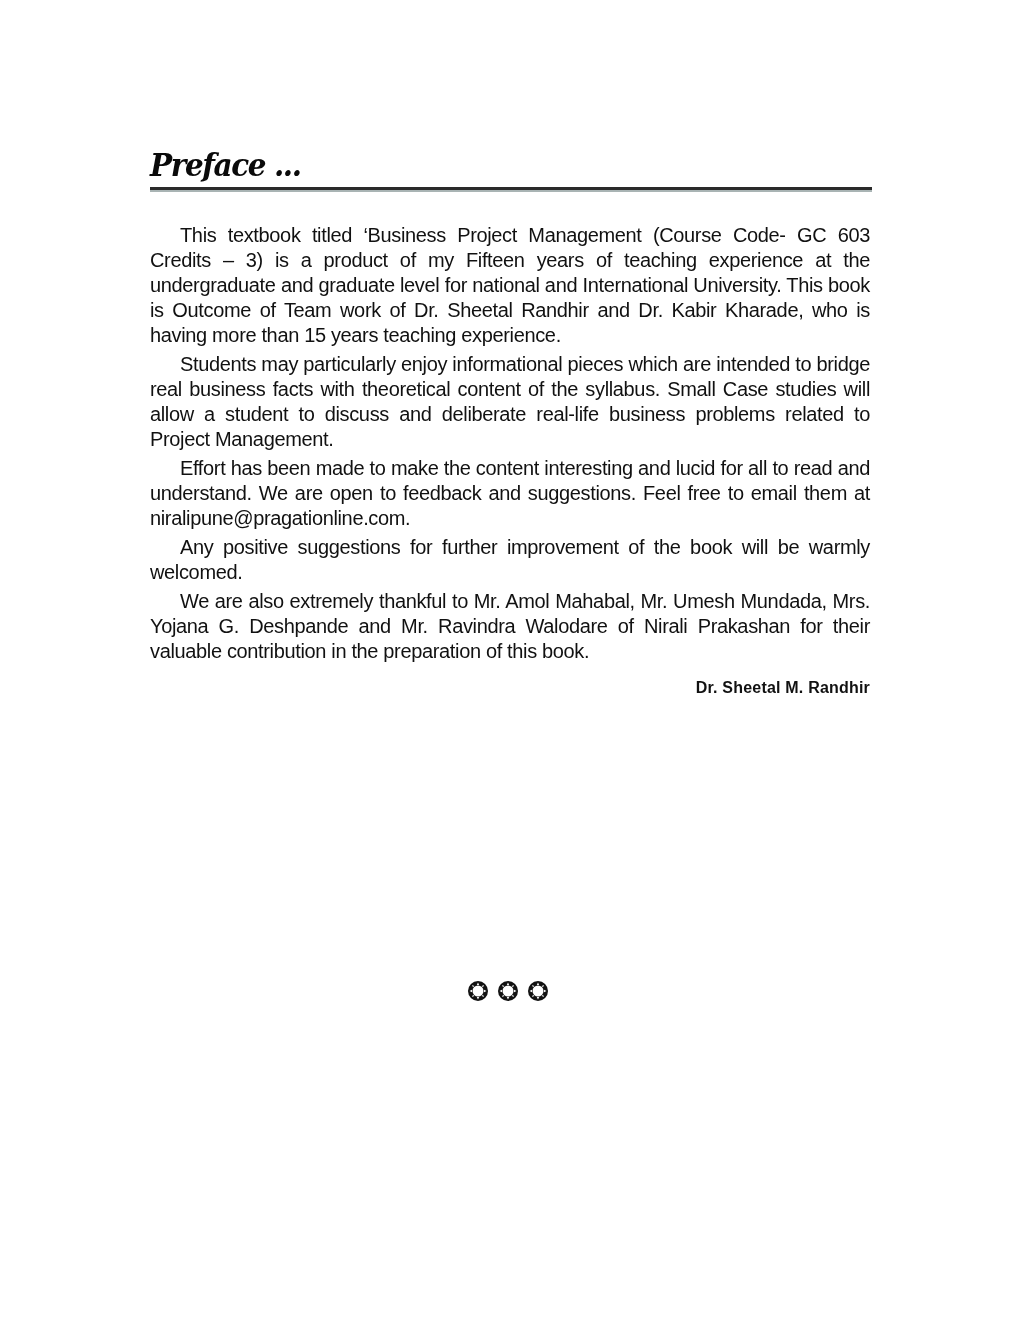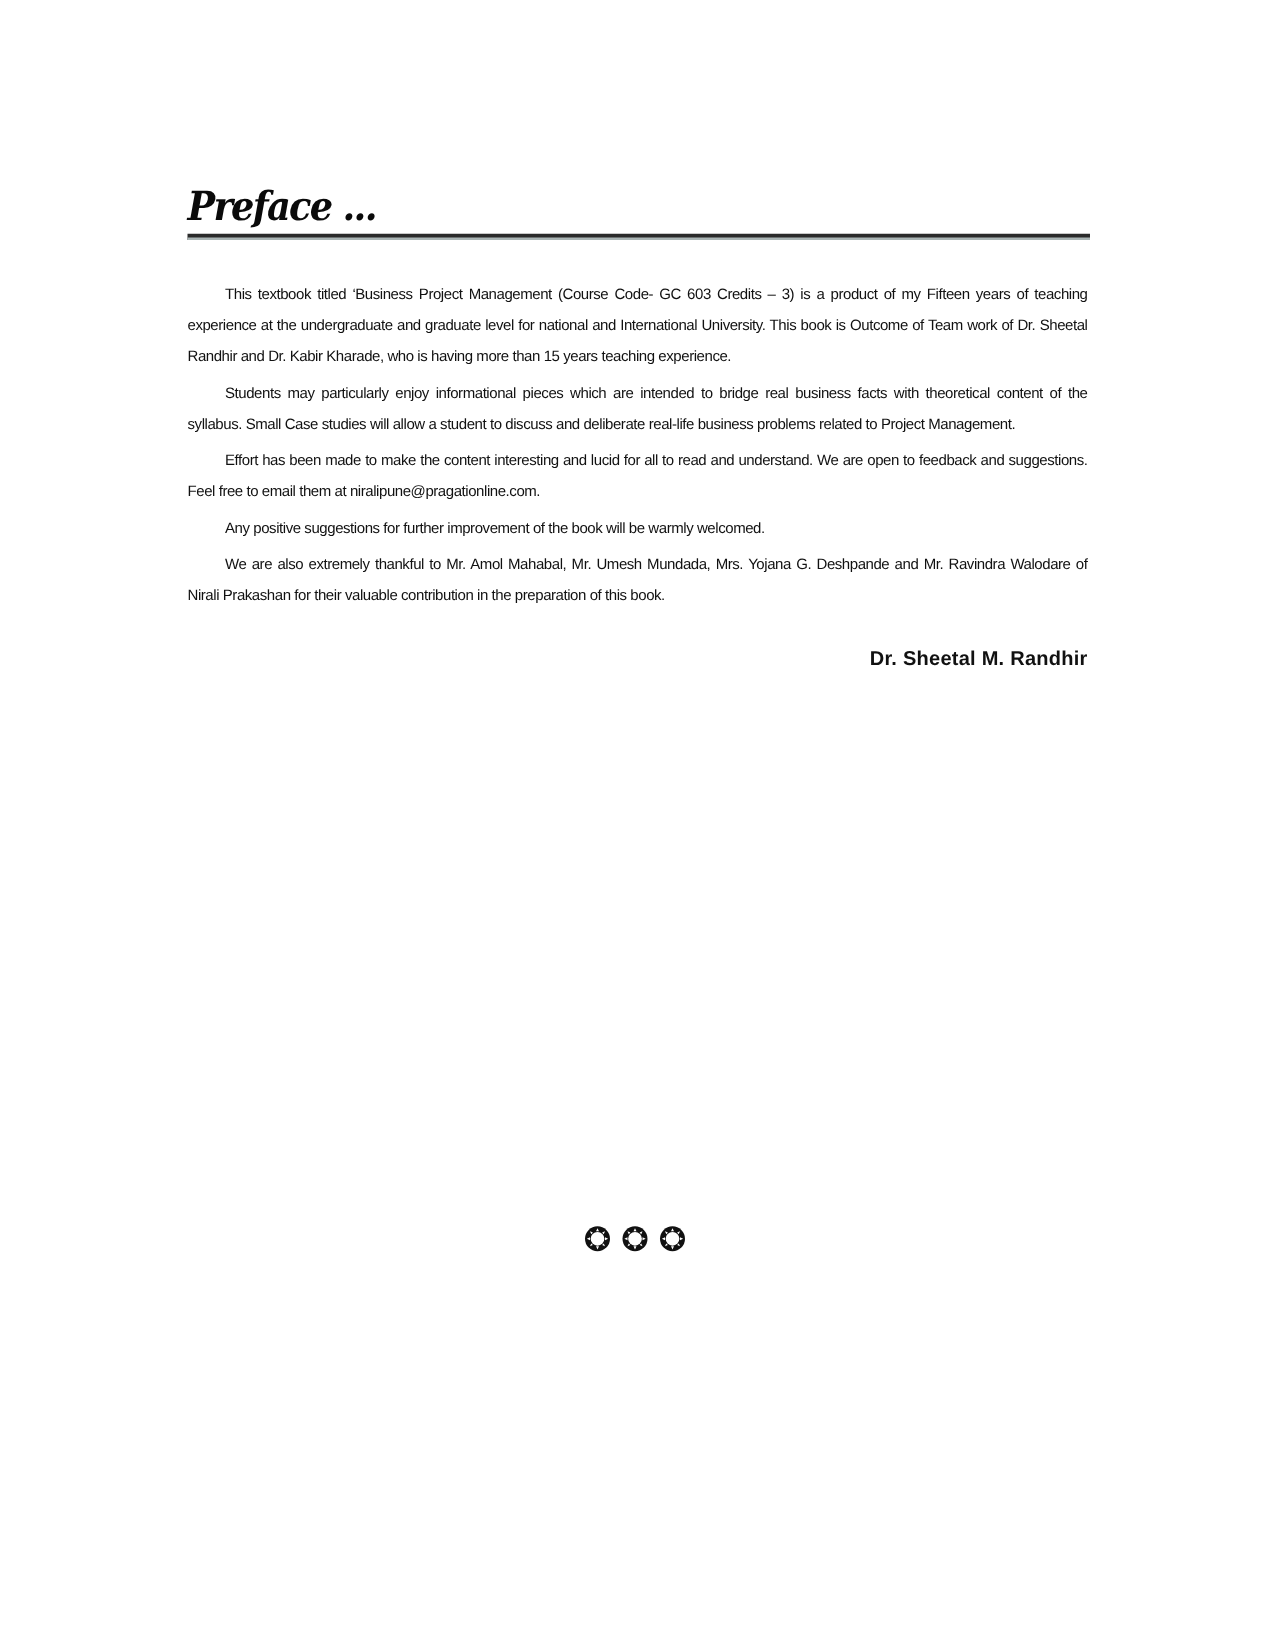--- a/index.html
+++ b/index.html
@@ -36,37 +36,37 @@
     .title-rule {
       margin-top: 0px;
       height: 3px;
       background: #2a2a2a;
       border-bottom: 2px solid #a9b4b4;
       width: 722px;
     }
     .body {
       margin-top: 31px;
       font-family: "Liberation Sans", sans-serif;
-      font-size: 12px;
+      font-size: 20px;
       line-height: 25px;
       text-align: justify;
       word-spacing: 0px;
       letter-spacing: -0.35px;
       width: 720px;
     }
     .para {
       margin: 0 0 4px 0;
       text-indent: 30px;
     }
     .signature {
       text-align: right;
       font-family: "Liberation Sans", sans-serif;
       font-weight: bold;
       font-size: 16px;
-      margin-top: 28px;
+      margin-top: 13px;
       line-height: 22px;
       width: 720px;
       letter-spacing: 0.2px;
     }
     .ornaments {
       position: absolute;
       left: 467px;
       top: 980px;
       display: flex;
       gap: 8px;

